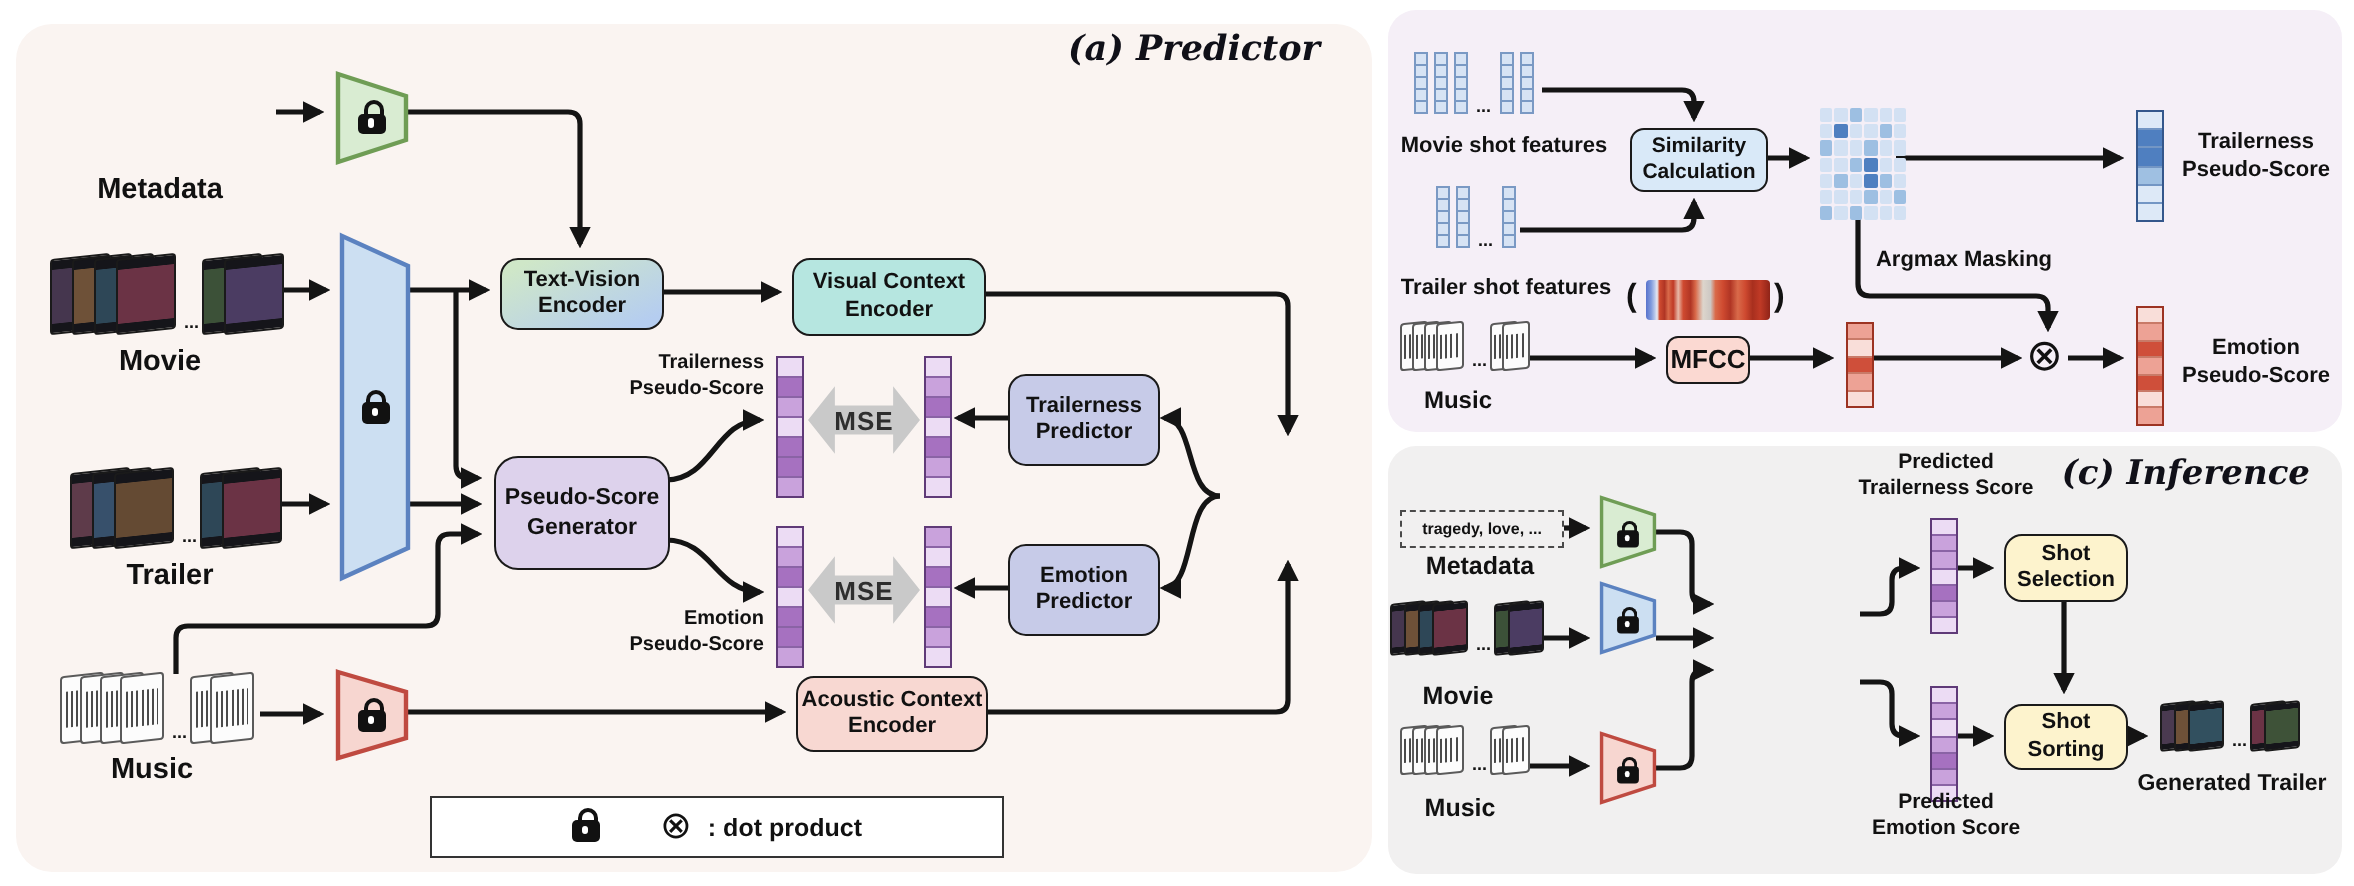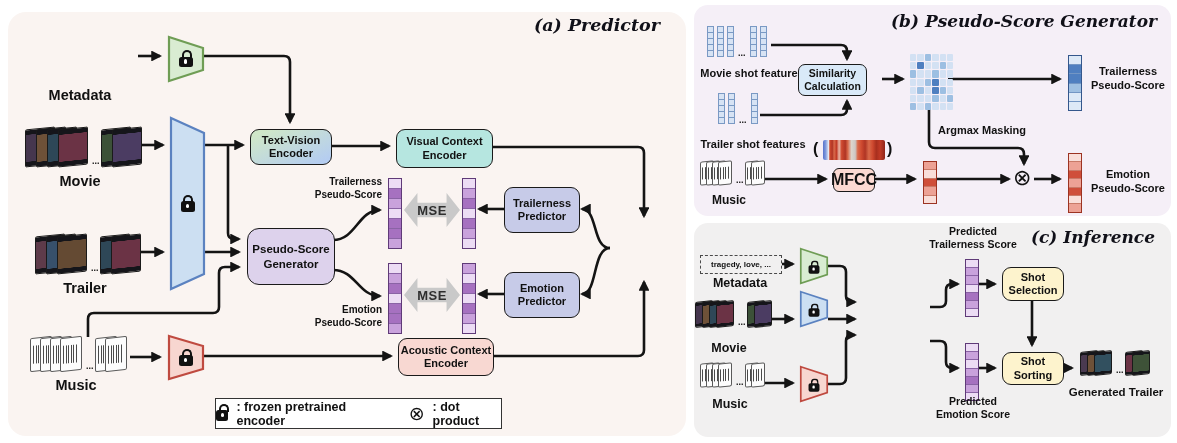--- a/index.html
+++ b/index.html
@@ -54,21 +54,21 @@
   .stackdots{position:absolute;z-index:30;}
   .spectro{position:absolute;z-index:2;border-radius:2px;}
   .paren{position:absolute;z-index:2;font-weight:bold;font-size:16px;}
   .box-tve{background:linear-gradient(155deg,var(--tve_from) 10%,var(--tve_to) 90%);}
   .box-vce{background:var(--vce);}
   .box-psg{background:var(--psg);border-radius:12px;font-size:11.5px;}
   .box-pred{background:var(--predictor);}
   .box-mmf{background:linear-gradient(180deg,var(--mmf_from) 15%,var(--mmf_to) 88%);border-radius:12px;}
   .box-ace{background:var(--ace);}
   .box-sc{background:var(--sc);font-size:10.5px;}
-  .box-mfcc{background:var(--mfcc);font-size:16px;border-radius:6px;}
+  .box-mfcc{background:var(--mfcc);font-size:13px;border-radius:6px;}
   .box-wtm{background:var(--wtm);border-radius:13px;font-size:11.5px;}
   .box-shot{background:var(--shot);font-size:11px;}
 </style>
 </head>
 <body>
 
 <div class="canvas">
 
   <div class="panel panel-a">
     <svg class="wires" width="678" height="424">
@@ -227,21 +227,20 @@
 
     <div class="box box-pred" style="left:496px;top:175px;width:74px;height:44px;">Trailerness
 Predictor</div>
     <div class="box box-pred" style="left:496px;top:260px;width:74px;height:44px;">Emotion
 Predictor</div>
     <div class="box box-ace" style="left:390px;top:326px;width:94px;height:36px;">Acoustic Context
 Encoder</div>
 
     <div class="legend" style="left:207px;top:386px;width:285px;height:29px;">
       <span class="lock" style="margin-top:4px;"></span>
-      <span>: frozen pretrained encoder</span>
       <span style="width:14px;"></span>
       <span class="otimes" style="font-size:19px;">⊗</span>
       <span>: dot product</span>
     </div>
   </div>
 
   <div class="panel panel-b">
     <svg class="wires" width="477" height="211">
       <defs>
         <marker id="arrB" viewBox="0 0 10 10" refX="8" refY="5" markerWidth="4.2" markerHeight="4.2" orient="auto-start-reverse">
@@ -252,21 +251,20 @@
       <path class="wire" marker-end="url(#arrB)" d="M66,110 H147 Q153,110 153,104 V96"></path>
       <path class="wire" marker-end="url(#arrB)" d="M188,74 H209"></path>
       <path class="wire" marker-end="url(#arrB)" d="M254,74 H366"></path>
       <path class="wire" marker-end="url(#arrB)" d="M235,99 V137 Q235,143 241,143 H324 Q330,143 330,149 V159"></path>
       <path class="wire" marker-end="url(#arrB)" d="M68,174 H132"></path>
       <path class="wire" marker-end="url(#arrB)" d="M179,174 H221"></path>
       <path class="wire" marker-end="url(#arrB)" d="M239,174 H315"></path>
       <path class="wire" marker-end="url(#arrB)" d="M340,174 H366"></path>
     </svg>
 
-    <div class="abs el ptitle" style="right:14px;top:6px;font-size:17px;">(b) Pseudo-Score Generator</div>
 
     <div class="fcols" style="left:13px;top:22px;">
         <div class="fcol">
           <div class="fcell"></div>
           <div class="fcell"></div>
           <div class="fcell"></div>
           <div class="fcell"></div>
           <div class="fcell"></div>
         </div>
         <div class="fcol">
@@ -320,21 +318,21 @@
         <div class="fcol">
           <div class="fcell"></div>
           <div class="fcell"></div>
           <div class="fcell"></div>
           <div class="fcell"></div>
           <div class="fcell"></div>
         </div>
       </div>
     <div class="lbl" style="left:0px;top:133px;width:118px;text-align:center;font-size:11px;">Trailer shot features</div>
 
-    <div class="box box-sc" style="left:104px;top:59px;width:67px;height:30px;border-radius:7px;">Similarity
+    <div class="box box-sc" style="left:121px;top:59px;width:67px;height:30px;border-radius:7px;">Similarity
 Calculation</div>
 
     <div class="matrix" style="left:216px;top:49px;">
         <div class="mcell" style="background: rgb(211, 225, 243);"></div>
         <div class="mcell" style="background: rgb(211, 225, 243);"></div>
         <div class="mcell" style="background: rgb(157, 191, 226);"></div>
         <div class="mcell" style="background: rgb(211, 225, 243);"></div>
         <div class="mcell" style="background: rgb(211, 225, 243);"></div>
         <div class="mcell" style="background: rgb(211, 225, 243);"></div>
         <div class="mcell" style="background: rgb(211, 225, 243);"></div>

